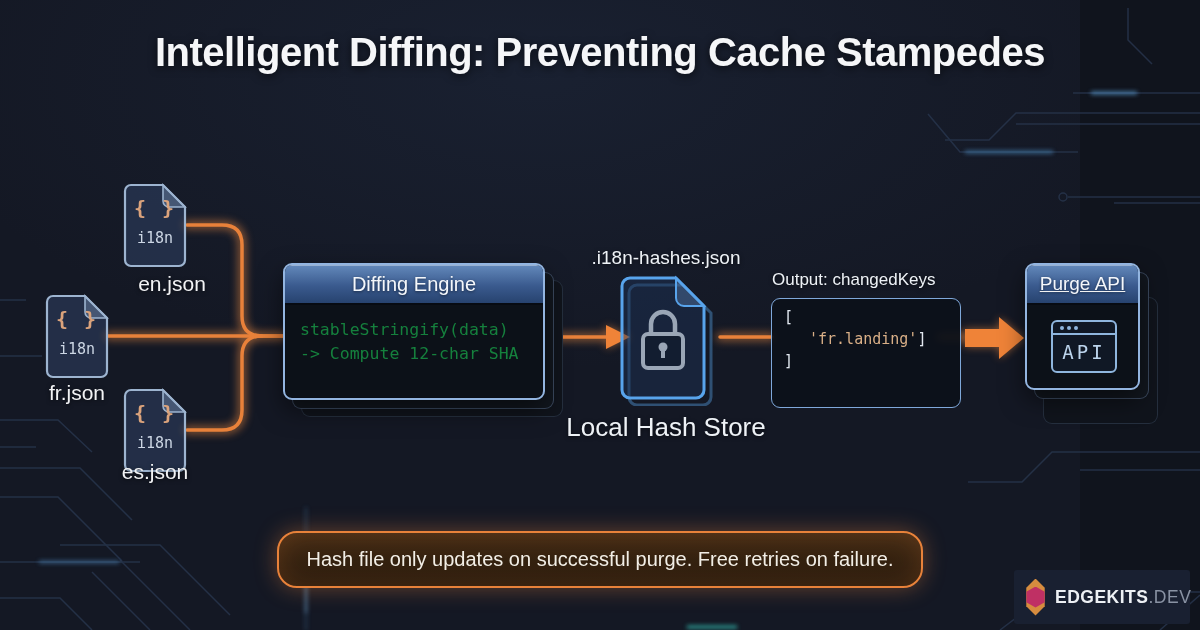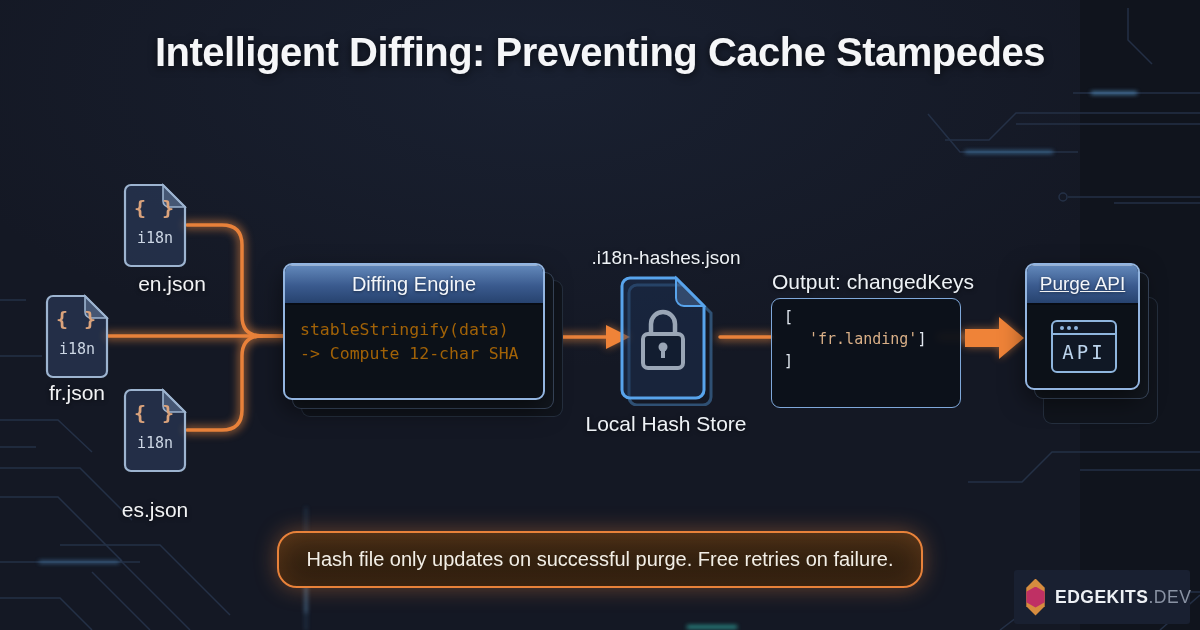--- a/index.html
+++ b/index.html
@@ -31,32 +31,32 @@
   
   .card{position:absolute;z-index:2;border:2px solid #93b5e0;border-radius:9px;background:#0c1118;
     box-shadow:0 10px 24px rgba(0,0,0,0.5), inset 0 0 0 1px rgba(10,14,22,0.8);overflow:hidden;}
   .stack{position:absolute;z-index:1;border-radius:9px;background:#12171f;border:1.5px solid rgba(125,155,200,0.38);}
   .stack.s2{border-color:rgba(125,155,200,0.2);background:#10141c;}
   .card-header{height:40px;line-height:38px;text-align:center;
     background:linear-gradient(180deg,#6389bb 0%, #3a5a8e 55%, #27436f 100%);
     border-bottom:2px solid #070b12;box-shadow:inset 0 1px 0 rgba(255,255,255,0.35);
     font-size:20px;color:#f4f7fb;text-shadow:0 1px 3px rgba(0,0,0,0.5);}
   .card-body{position:relative;}
-  .code{font-family:"DejaVu Sans Mono",monospace;font-size:16.5px;line-height:1.48;color:#a16207;
+  .code{font-family:"DejaVu Sans Mono",monospace;font-size:16.5px;line-height:1.48;color:#15803d;
     padding:13px 15px;white-space:pre;}
 
   
   .hash-label-top{position:absolute;left:556px;top:247px;width:220px;text-align:center;z-index:2;
     font-size:19px;color:#eef2f6;text-shadow:0 1px 4px rgba(0,0,0,0.6);}
   .hash-icon{position:absolute;left:614px;top:268px;z-index:2;}
   .hash-label-bot{position:absolute;left:562px;top:412px;width:208px;text-align:center;z-index:2;
-    font-size:21px;color:#eef2f6;text-shadow:0 1px 4px rgba(0,0,0,0.6);}
-
-  
-  .out-label{position:absolute;left:772px;top:270px;z-index:2;font-size:21px;color:#eef2f6;
+    font-size:26px;color:#eef2f6;text-shadow:0 1px 4px rgba(0,0,0,0.6);}
+
+  
+  .out-label{position:absolute;left:772px;top:270px;z-index:2;font-size:17px;color:#eef2f6;
     text-shadow:0 1px 4px rgba(0,0,0,0.6);}
   .out-box{position:absolute;left:771px;top:298px;width:190px;height:110px;z-index:2;
     border:1.5px solid #7fa8da;border-radius:9px;background:rgba(12,17,26,0.93);
     padding:7px 12px;font-family:"DejaVu Sans Mono",monospace;font-size:15px;line-height:22px;color:#e2e8f0;}
   .out-box .indent1{padding-left:16px;}
   .out-box .indent2{padding-left:25px;}
   .out-box .str{color:#d9af87;}
 
   
   .api-icon{position:absolute;left:24px;top:15px;width:66px;height:53px;border:2px solid #8fb6de;
@@ -184,21 +184,21 @@
   <div class="src-label" style="left:17px;top:381px;">fr.json</div>
 
   <div class="src" style="left:123px;top:388px;">
     <svg class="doc-svg" width="64" height="85" viewBox="0 0 64 85">
       <path d="M8 2 h32 l22 22 v53 a6 6 0 0 1 -6 6 h-48 a6 6 0 0 1 -6 -6 v-69 a6 6 0 0 1 6 -6 z" fill="rgba(47,66,100,0.55)" stroke="#9db4d0" stroke-width="2.2"></path>
       <path d="M40 2 l22 22 h-16 a6 6 0 0 1 -6 -6 z" fill="rgba(150,180,220,0.30)" stroke="#9db4d0" stroke-width="1.6"></path>
     </svg>
     <div class="braces">{ }</div>
     <div class="badge">i18n</div>
   </div>
-  <div class="src-label" style="left:95px;top:498px;">es.json</div>
+  <div class="src-label" style="left:95px;top:460px;">es.json</div>
 
   <div class="stack s2" style="left:301px;top:280px;width:262px;height:137px;"></div>
   <div class="stack" style="left:292px;top:272px;width:262px;height:137px;"></div>
   <div class="card" style="left:283px;top:263px;width:262px;height:137px;">
     <div class="card-header">Diffing Engine</div>
     <div class="card-body">
       <div class="code"><span>stableStringify(data)</span>
 <span>-&gt; Compute 12-char SHA</span></div>
     </div>
   </div>

